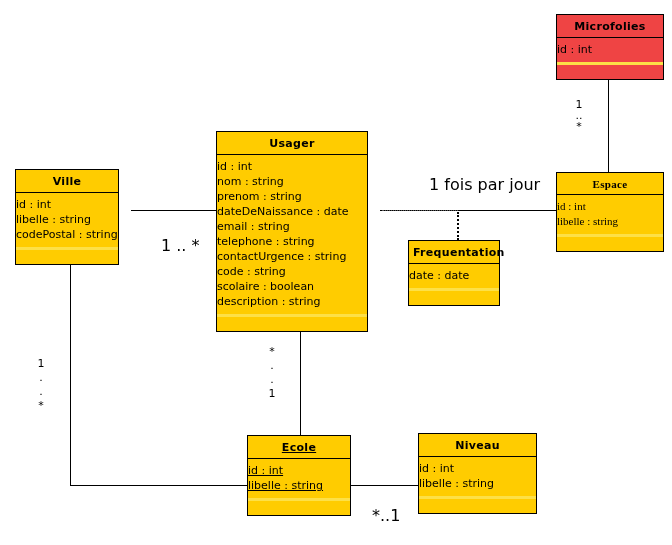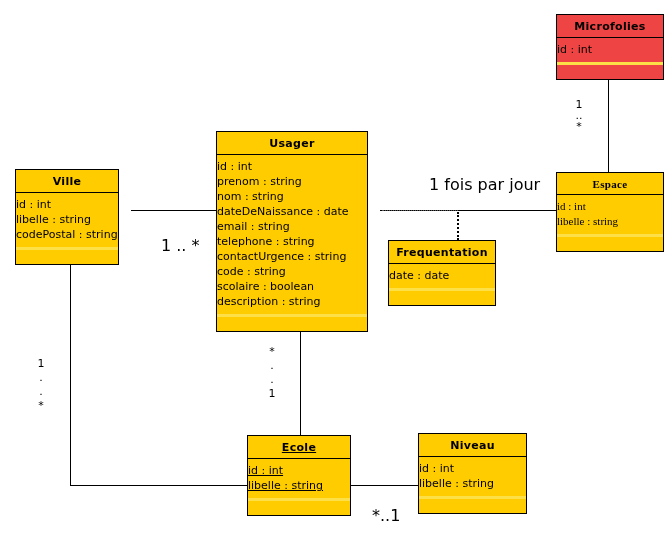--- a/index.html
+++ b/index.html
@@ -117,22 +117,22 @@
     <div class="uml-attrs">
       <div>id : int</div>
     </div>
     <div class="uml-ops"></div>
   </div>
 
   <div class="uml-class" style="left:216px; top:116px; width:152px;margin-top:15px;">
     <div class="uml-name">Usager</div>
     <div class="uml-attrs">
       <div>id : int</div>
+      <div>nom : string</div>
       <div>prenom : string</div>
-      <div>nom : string</div>
       <div>dateDeNaissance : date</div>
       <div>email : string</div>
       <div>telephone : string</div>
       <div>contactUrgence : string</div>
       <div>code : string</div>
       <div>scolaire : boolean</div>
       <div>description : string</div>
     </div>
     <div class="uml-ops"></div>
   </div>
@@ -149,38 +149,38 @@
 
   <div class="uml-class" style="left:556px; top:172px; width:108px;font-family:Liberation Serif, serif;">
     <div class="uml-name">Espace</div>
     <div class="uml-attrs">
       <div>id : int</div>
       <div>libelle : string</div>
     </div>
     <div class="uml-ops"></div>
   </div>
 
-  <div class="uml-class" style="left:388px; top:240px; width:108px;">
+  <div class="uml-class" style="left:408px; top:240px; width:92px;">
     <div class="uml-name">Frequentation</div>
     <div class="uml-attrs">
       <div>date : date</div>
     </div>
     <div class="uml-ops"></div>
   </div>
 
   <div class="uml-class" style="left:247px; top:435px; width:104px;text-decoration:underline;">
     <div class="uml-name">Ecole</div>
     <div class="uml-attrs">
       <div>id : int</div>
       <div>libelle : string</div>
     </div>
     <div class="uml-ops"></div>
   </div>
 
-  <div class="uml-class" style="left:418px; top:433px; width:109px;">
+  <div class="uml-class" style="left:418px; top:433px; width:119px;">
     <div class="uml-name">Niveau</div>
     <div class="uml-attrs">
       <div>id : int</div>
       <div>libelle : string</div>
     </div>
     <div class="uml-ops"></div>
   </div>
 
   <div class="label" style="left:161px; top:236px;">1 .. *</div>
 

